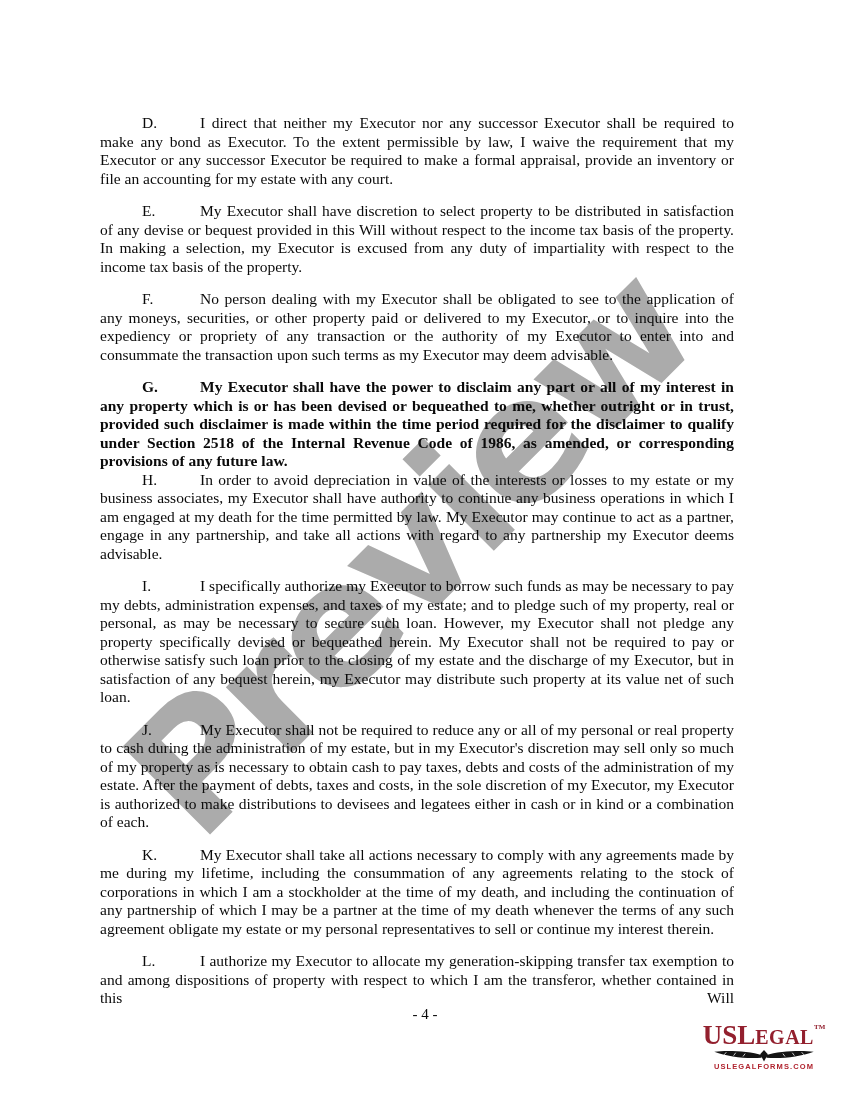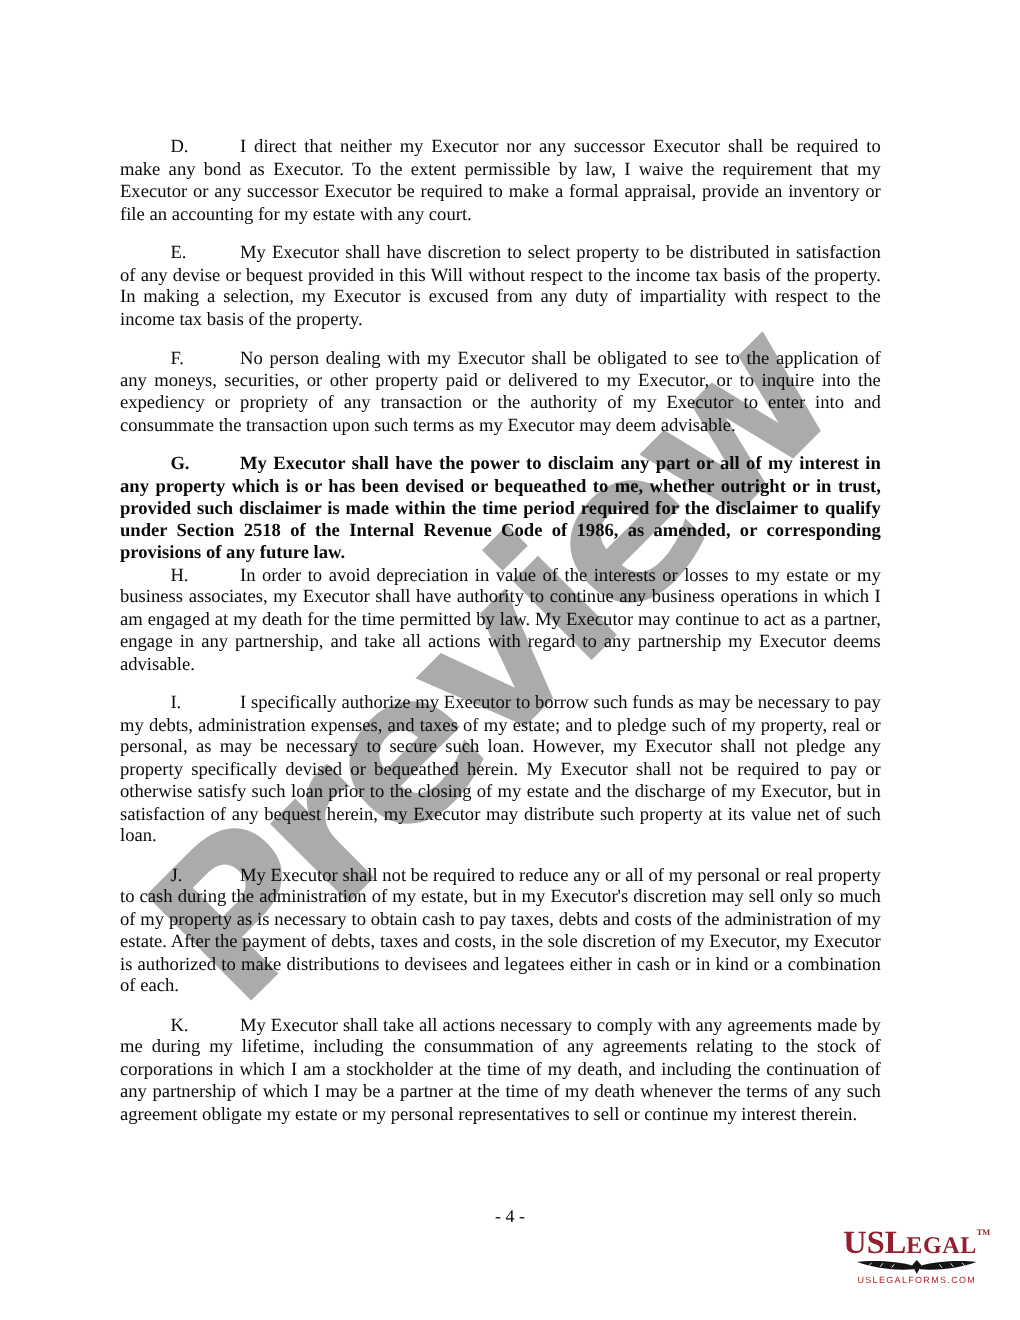--- a/index.html
+++ b/index.html
@@ -35,21 +35,21 @@
   }
   .logo-wordmark {
     color:var(--brand-red, #93202e); font-weight:bold; white-space:nowrap;
     font-family:"Liberation Serif", serif;
   }
   .wm-big { font-size:27px; }
   .wm-small { font-size:20px; letter-spacing:0.5px; }
   .wm-tm { font-size:7px; vertical-align:15px; letter-spacing:0; }
   .logo-eagle { display:block; width:118px; height:12px; margin:1px auto 1px auto; }
   .logo-site {
-    font-family:"Liberation Sans", sans-serif; font-size:7.5px; font-weight:normal;
+    font-family:"Liberation Sans", sans-serif; font-size:7.5px; font-weight:bold;
     letter-spacing:1.1px; color:var(--site-red, #b0232e); white-space:nowrap;
   }
 </style>
 </head>
 <body>
 
 <div class="page">
 
   <div class="watermark">Preview</div>
 
@@ -65,20 +65,21 @@
     <p class="para tight"><span class="para-label">G.</span><span class="para-text">My Executor shall have the power to disclaim any part or all of my interest in any property which is or has been devised or bequeathed to me, whether outright or in trust, provided such disclaimer is made within the time period required for the disclaimer to qualify under Section 2518 of the Internal Revenue Code of 1986, as amended, or corresponding provisions of any future law.</span></p>
 
     <p class="para"><span class="para-label">H.</span><span class="para-text">In order to avoid depreciation in value of the interests or losses to my estate or my business associates, my Executor shall have authority to continue any business operations in which I am engaged at my death for the time permitted by law. My Executor may continue to act as a partner, engage in any partnership, and take all actions with regard to any partnership my Executor deems advisable.</span></p>
 
     <p class="para"><span class="para-label">I.</span><span class="para-text">I specifically authorize my Executor to borrow such funds as may be necessary to pay my debts, administration expenses, and taxes of my estate; and to pledge such of my property, real or personal, as may be necessary to secure such loan. However, my Executor shall not pledge any property specifically devised or bequeathed herein. My Executor shall not be required to pay or otherwise satisfy such loan prior to the closing of my estate and the discharge of my Executor, but in satisfaction of any bequest herein, my Executor may distribute such property at its value net of such loan.</span></p>
 
     <p class="para"><span class="para-label">J.</span><span class="para-text">My Executor shall not be required to reduce any or all of my personal or real property to cash during the administration of my estate, but in my Executor's discretion may sell only so much of my property as is necessary to obtain cash to pay taxes, debts and costs of the administration of my estate. After the payment of debts, taxes and costs, in the sole discretion of my Executor, my Executor is authorized to make distributions to devisees and legatees either in cash or in kind or a combination of each.</span></p>
 
     <p class="para"><span class="para-label">K.</span><span class="para-text">My Executor shall take all actions necessary to comply with any agreements made by me during my lifetime, including the consummation of any agreements relating to the stock of corporations in which I am a stockholder at the time of my death, and including the continuation of any partnership of which I may be a partner at the time of my death whenever the terms of any such agreement obligate my estate or my personal representatives to sell or continue my interest therein.</span></p>
 
+    <p class="para justify-last"><span class="para-label">L.</span><span class="para-text">I authorize my Executor to allocate my generation-skipping transfer tax exemption to and among dispositions of property with respect to which I am the transferor, whether contained in this Will</span></p>
 
   </main>
 
   <div class="footer-pagenum">- 4 -</div>
 
   <div class="logo">
     <div class="logo-wordmark"><span class="wm-big">USL</span><span class="wm-small">EGAL</span><span class="wm-tm">TM</span></div>
     <svg class="logo-eagle" viewBox="0 0 120 14" xmlns="http://www.w3.org/2000/svg" aria-hidden="true">
       <g fill="#141414">
         <path d="M58 6 C42 1 16 0 2 2 C18 8 40 10.5 57 9 Z"></path>

